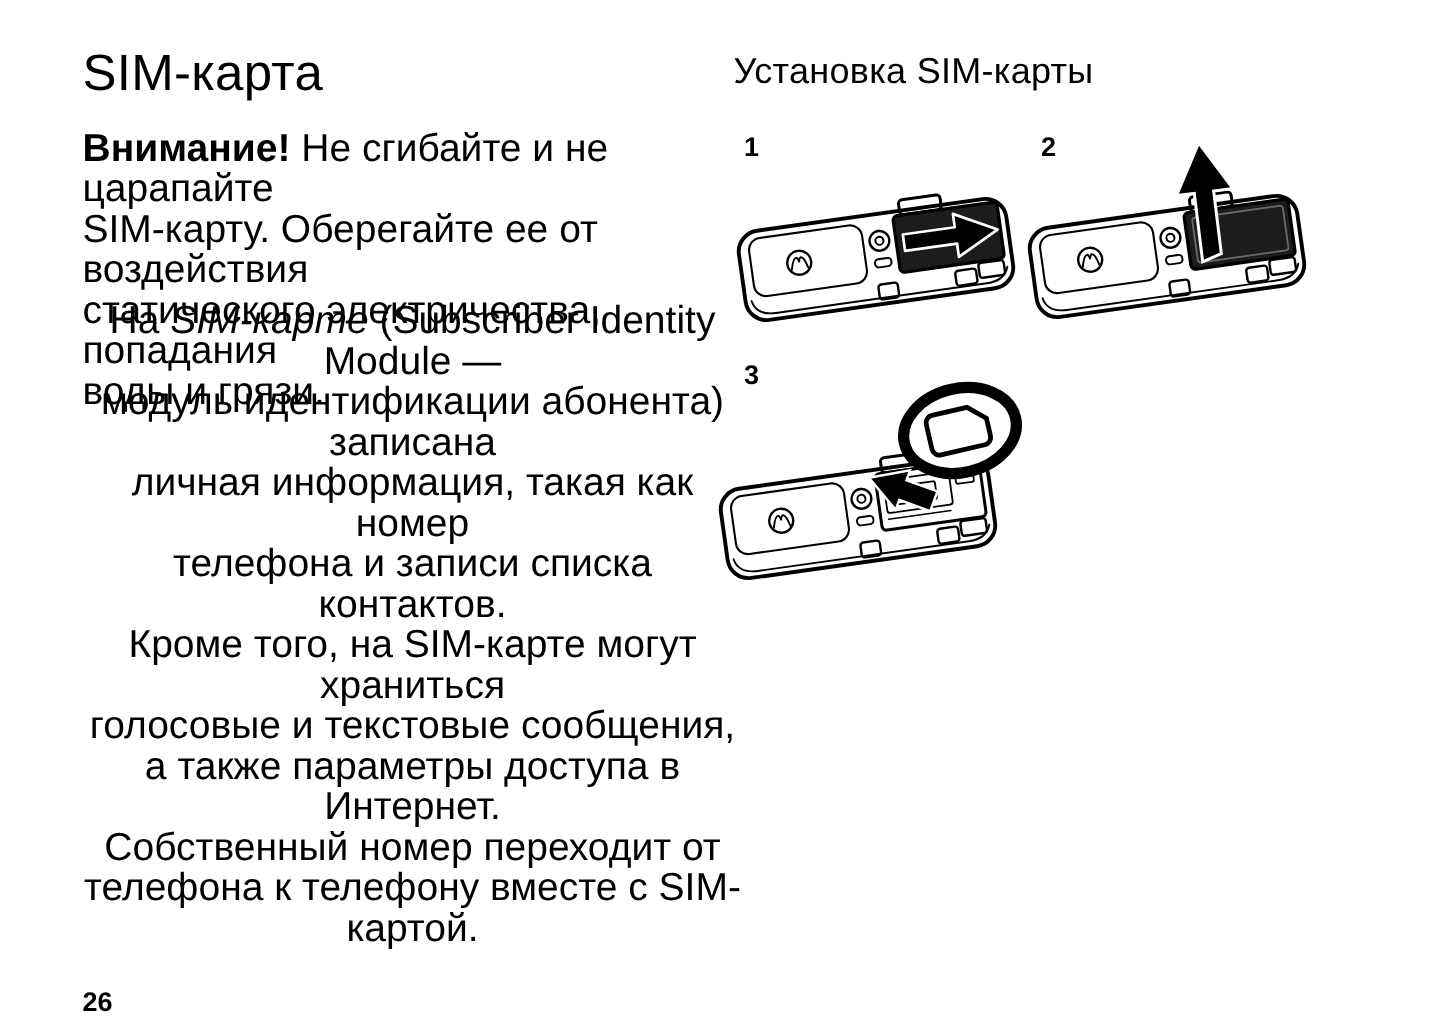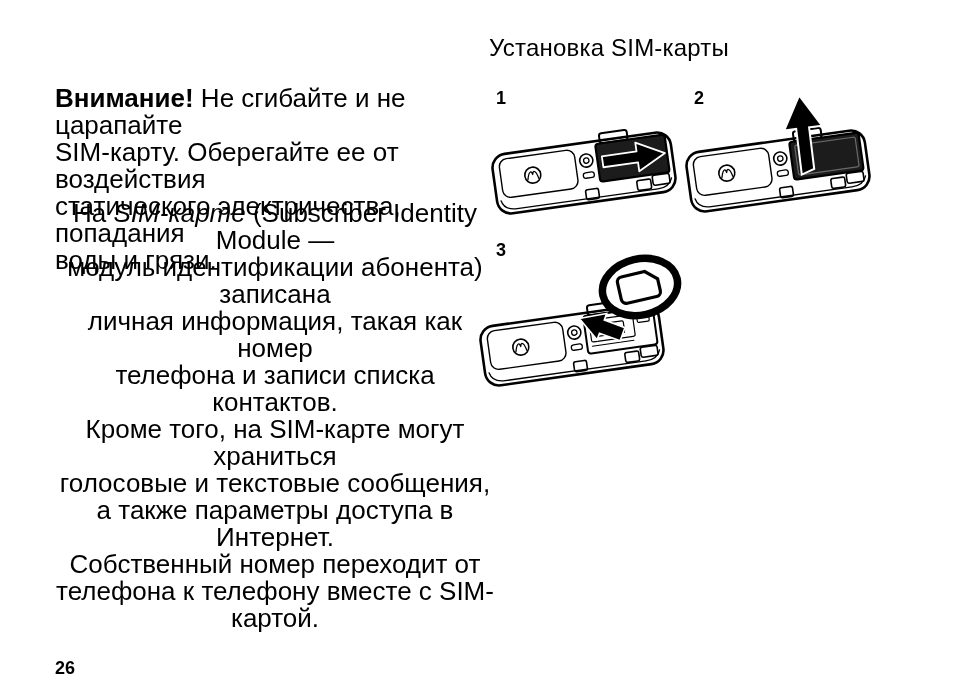--- a/index.html
+++ b/index.html
@@ -57,20 +57,21 @@
     font-size: 16.5px; font-weight: 400; letter-spacing: 0.6px;
   }
 
   svg .ln { stroke: #000; fill: none; }
 </style>
 </head>
 <body>
 
 <div class="page">
 
+  <h1 class="title">SIM-карта</h1>
 
   <p class="para para-warning"><b>Внимание!</b><span> Не сгибайте и не царапайте
 SIM-карту. Оберегайте ее от воздействия
 статического электричества, попадания
 воды и грязи.</span></p>
 
   <p class="para para-siminfo"><span>На </span><i>SIM-карте</i><span> (Subscriber Identity Module —
 модуль идентификации абонента) записана
 личная информация, такая как номер
 телефона и записи списка контактов.

